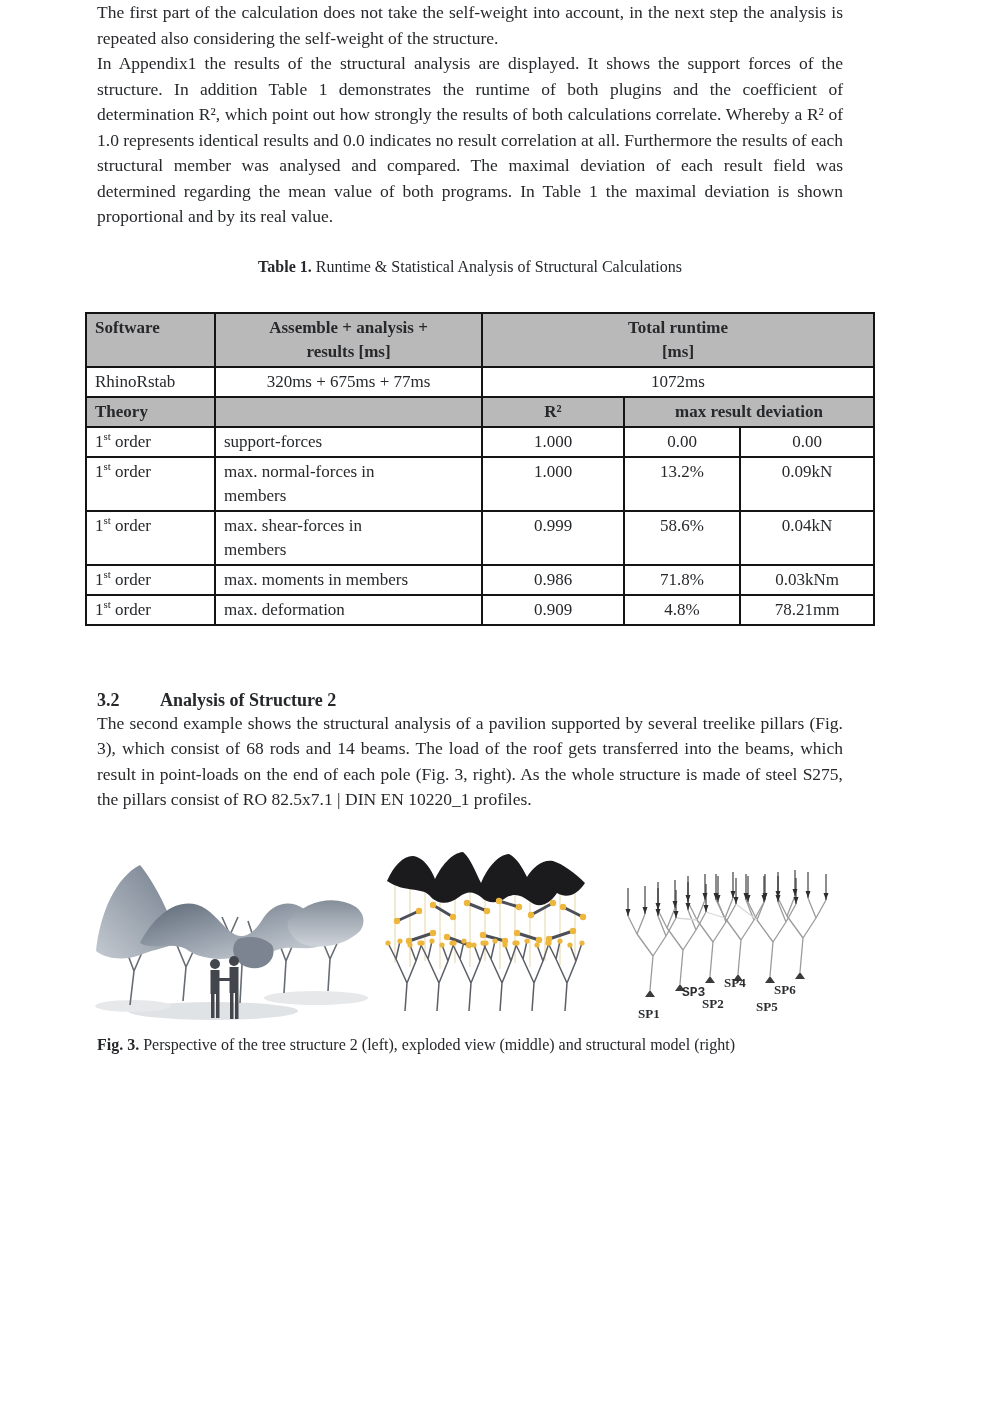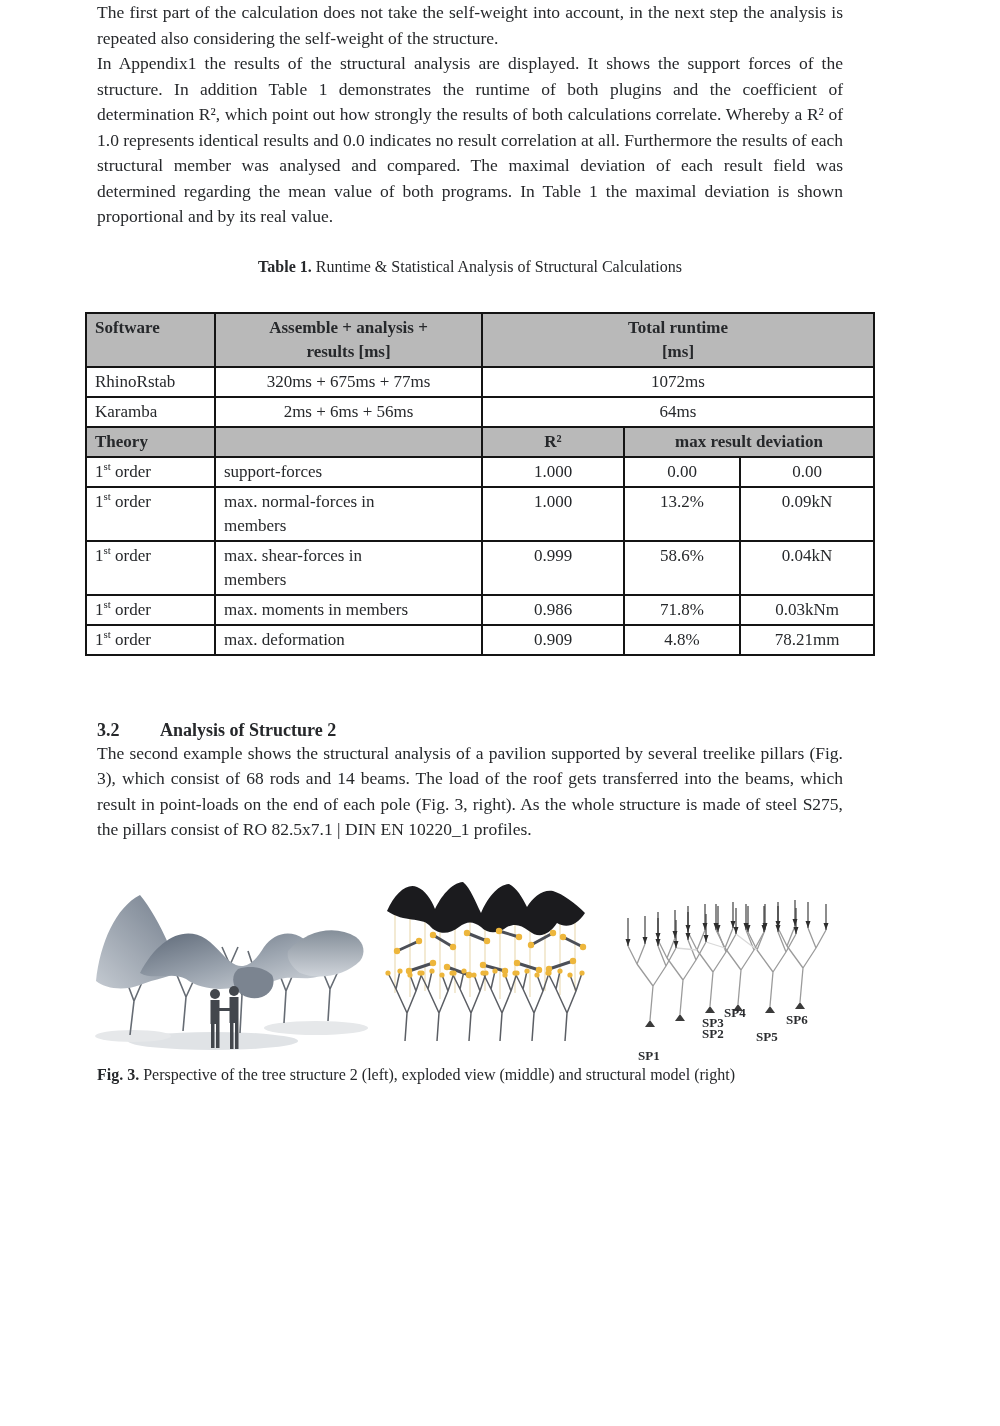--- a/index.html
+++ b/index.html
@@ -112,25 +112,20 @@
         <td class="gray bold bottom">Software</td>
         <td class="gray bold center pre">Assemble + analysis +
 results [ms]</td>
         <td class="gray bold center pre" colspan="3">Total runtime
 [ms]</td>
       </tr>
       <tr>
         <td>RhinoRstab</td>
         <td class="center">320ms + 675ms + 77ms</td>
         <td class="center" colspan="3">1072ms</td>
-      </tr>
-      <tr>
-        <td>Karamba</td>
-        <td class="center">2ms + 6ms + 56ms</td>
-        <td class="center" colspan="3">64ms</td>
       </tr>
       <tr>
         <td class="gray bold">Theory</td>
         <td class="gray"></td>
         <td class="gray bold center">R²</td>
         <td class="gray bold center" colspan="2">max result deviation</td>
       </tr>
       <tr>
         <td><span>1</span><sup>st</sup><span> order</span></td>
         <td class="pre">support-forces</td>
@@ -379,26 +374,26 @@
         </g>
         <g fill="#3b3b3b">
           <path d="M27,127 h10 L32,120 Z"></path>
             <path d="M57,121 h10 L62,114 Z"></path>
             <path d="M87,113 h10 L92,106 Z"></path>
           <path d="M115,111 h10 L120,104 Z"></path>
             <path d="M147,113 h10 L152,106 Z"></path>
             <path d="M177,109 h10 L182,102 Z"></path>
         </g>
       </svg>
-      <span class="sp-label" style="left:20px; top:148px;">SP1</span>
+      <span class="sp-label" style="left:20px; top:136px;">SP1</span>
       <span class="sp-label" style="left:48px; top:126px;margin-left:36px;">SP2</span>
-      <span class="sp-label" style="left:84px; top:115px;">SP3</span>
+      <span class="sp-label" style="left:64px; top:115px;font-family:Liberation Mono, monospace;">SP3</span>
       <span class="sp-label" style="left:106px; top:105px;">SP4</span>
       <span class="sp-label" style="left:138px; top:129px;">SP5</span>
-      <span class="sp-label" style="left:168px; top:112px;text-align:center;">SP6</span>
+      <span class="sp-label" style="left:156px; top:112px;text-align:center;">SP6</span>
     </div>
 
   </div>
 
   <p class="fig-caption">
     <b>Fig. 3.</b><span> Perspective of the tree structure 2 (left), exploded view (middle) and structural model (right)</span>
   </p>
 
   <div class="footer">
     <b>132</b><span> - CAADFutures 17</span>

